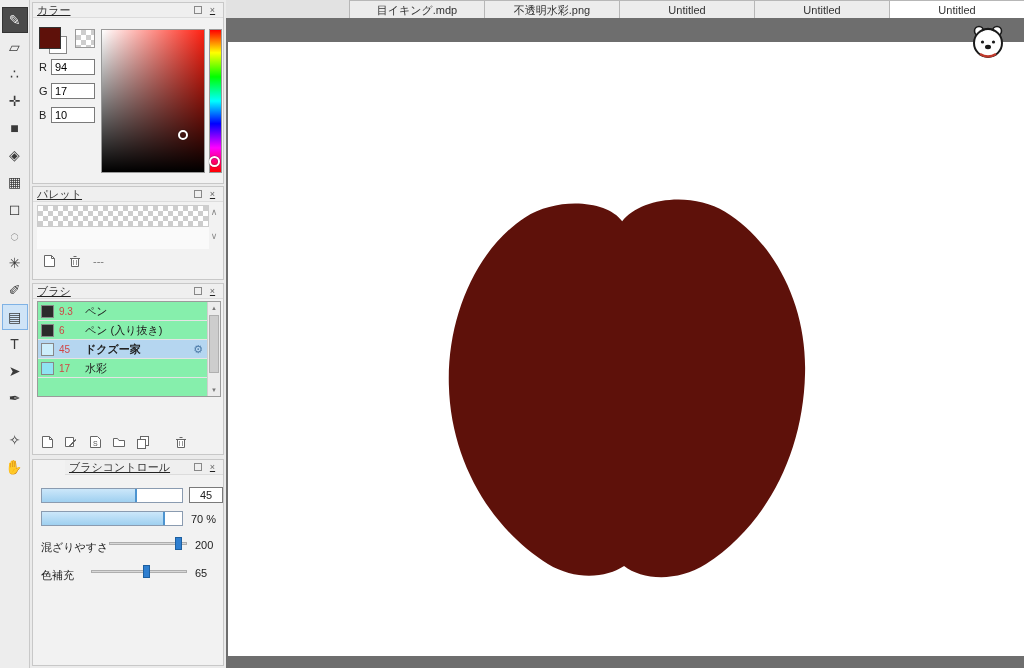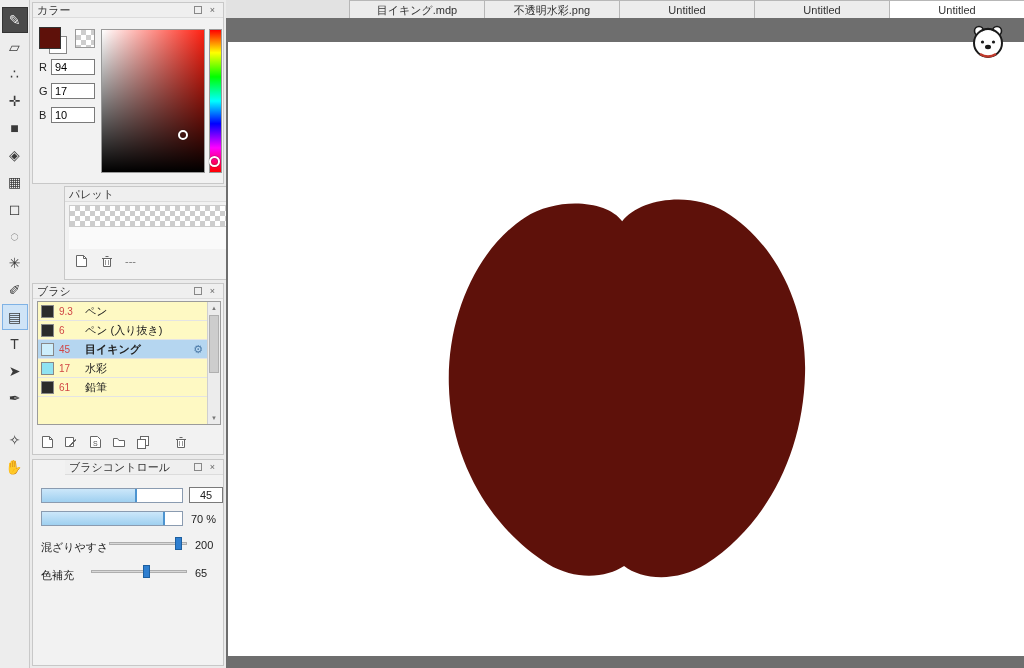--- a/index.html
+++ b/index.html
@@ -15,21 +15,21 @@
     background:#ededed; border-right:1px solid #c9c9c9; padding-top:6px; }
   .tool { width:26px; height:26px; margin:1px auto; display:flex; align-items:center;
     justify-content:center; font-size:14px; color:#3a3a3a; border:1px solid transparent; cursor:pointer; }
   .tool.active { background:#cfe4f7; border:1px solid #7fb2e5; }
   .tool.first { background:#4a4a4a; color:#f2f2f2; border:1px solid #333; }
   .tool.gap { margin-top:16px; }
 
   
   .panels { position:absolute; left:30px; top:0; width:196px; height:668px; background:#ebebeb; }
   .panel { position:absolute; left:2px; width:192px; background:#f2f2f2;
-    border:1px solid #c8c8c8; }
+    border:1px solid #c8c8c8;text-decoration:underline; }
   .panel-header { height:15px; display:flex; align-items:center; padding:0 4px;
     background:#efefef; border-bottom:1px solid #dcdcdc; }
   .panel-header .title { flex:1; font-size:11px; color:#333; }
   .ph-btn { width:13px; height:12px; display:flex; align-items:center; justify-content:center;
     color:#666; font-size:9px; cursor:pointer; line-height:1; }
   .ph-float { border:1px solid #888; width:8px; height:8px; margin-right:4px; }
 
   .checker {
     background-color:#fff;
     background-image:
@@ -62,22 +62,22 @@
 
   
   .pal-strip { position:absolute; left:4px; top:18px; width:172px; height:22px; border:1px solid #ccc; }
   .pal-white { position:absolute; left:4px; top:40px; width:172px; height:22px; background:#fafafa; }
   .pal-arrow { position:absolute; right:3px; width:12px; height:12px; color:#8a8a8a;
     font-size:9px; text-align:center; cursor:pointer; }
   .mini-ico { display:inline-flex; width:16px; height:16px; align-items:center; justify-content:center; cursor:pointer; }
   .mini-ico svg { display:block; }
 
   
-  .brush-list { position:absolute; left:4px; top:17px; width:184px; height:124px;
-    background:#fef9c3; border:1px solid #9b9b9b; overflow:hidden; }
+  .brush-list { position:absolute; left:4px; top:17px; width:184px; height:96px;
+    background:#86efac; border:1px solid #9b9b9b; overflow:hidden; }
   .brush-row { height:19px; display:flex; align-items:center; padding:0 3px;
     border-bottom:1px solid #e4e4e4; cursor:pointer; position:relative; }
   .brush-row.selected { background:#b5d6f0; }
   .brush-row.selected .b-name { font-weight:bold; }
   .b-swatch { width:13px; height:13px; border:1px solid #888; margin-right:5px; flex:none; }
   .b-size { width:26px; color:#d04545; font-size:10px; flex:none; }
   .b-name { font-size:11px; color:#222; flex:1; white-space:nowrap; overflow:hidden; }
   .b-gear { color:#4d7ba8; font-size:11px; margin-right:14px; }
   .brush-scroll { position:absolute; right:0; top:0; width:13px; height:100%;
     background:#ececec; border-left:1px solid #cfcfcf; }
@@ -165,21 +165,21 @@
     </div>
 
     <div class="sv-box">
       <div class="sv-cursor" style="left:76px; top:100px;"></div>
     </div>
     <div class="hue-bar">
       <div class="hue-cursor" style="top:126px;"></div>
     </div>
   </div>
 
-  <div class="panel" style="top:186px; height:94px;margin-left:32px;">
+  <div class="panel" style="top:186px; height:94px;">
     <div class="panel-header">
       <span class="title">パレット</span>
       <span class="ph-btn">
           <span class="ph-float"></span>
         </span>
       <span class="ph-btn">×</span>
     </div>
     <div class="pal-strip checker"></div>
     <div class="pal-white"></div>
     <div class="pal-arrow" style="top:20px;">∧</div>
@@ -217,32 +217,27 @@
         <span class="b-name">ペン</span>
       </div>
       <div class="brush-row">
         <span class="b-swatch" style="background: rgb(43, 43, 43);"></span>
         <span class="b-size">6</span>
         <span class="b-name">ペン (入り抜き)</span>
       </div>
       <div class="brush-row selected">
         <span class="b-swatch" style="background: rgb(205, 238, 251);"></span>
         <span class="b-size">45</span>
-        <span class="b-name">目イキング</span>
+        <span class="b-name">ドクズー家</span>
         <span class="b-gear">⚙</span>
       </div>
       <div class="brush-row">
         <span class="b-swatch" style="background: rgb(143, 227, 242);"></span>
         <span class="b-size">17</span>
         <span class="b-name">水彩</span>
-      </div>
-      <div class="brush-row">
-        <span class="b-swatch" style="background: rgb(43, 43, 43);"></span>
-        <span class="b-size">61</span>
-        <span class="b-name">鉛筆</span>
       </div>
       <div class="brush-scroll">
         <div class="bs-arrow">▲</div>
         <div class="bs-thumb"></div>
         <div class="bs-arrow" style="position:absolute; bottom:0; width:100%;">▼</div>
       </div>
     </div>
     <div class="brush-tools">
       <span class="mini-ico">
         <svg width="13" height="14" viewBox="0 0 13 14">

